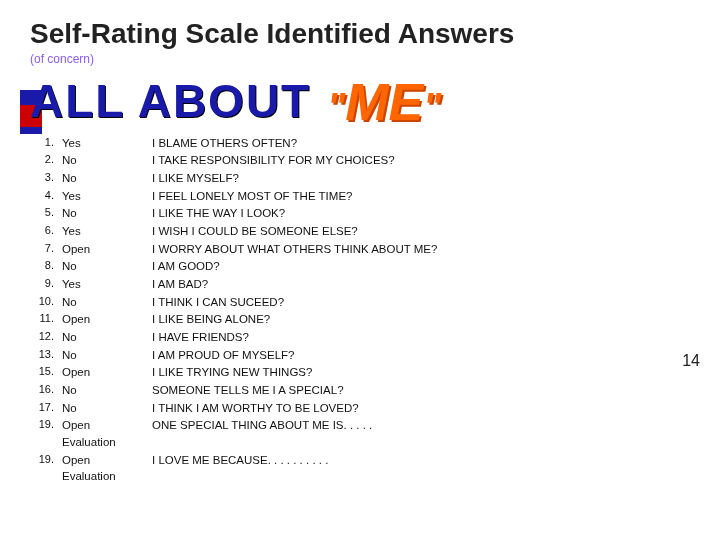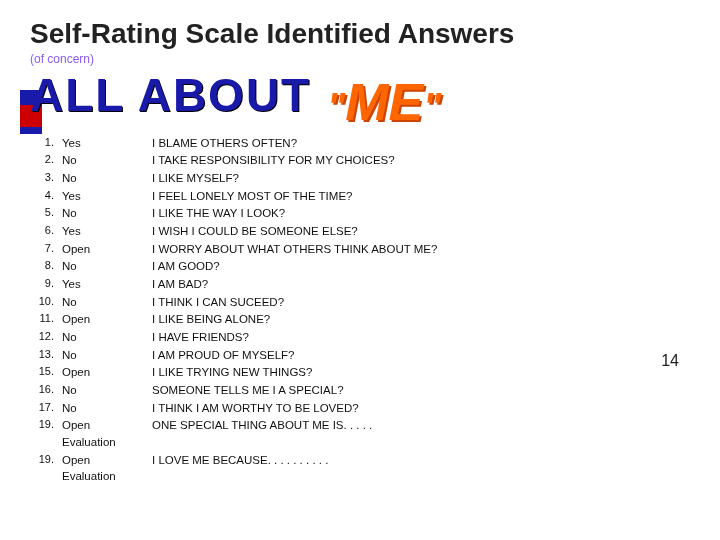--- a/index.html
+++ b/index.html
@@ -30,21 +30,21 @@
 
     .subtitle {
       font-size: 12px;
       color: #8b5cf6;
       margin-bottom: 6px;
       font-family: Arial, sans-serif;
     }
 
     .all-about-row {
       display: flex;
-      align-items: flex-start;
+      align-items: flex-end;
       margin-bottom: 10px;
       position: relative;
     }
 
     .all-about-text {
       font-size: 46px;
       font-weight: 900;
       color: #1a1aaa;
       letter-spacing: 2px;
       font-family: Arial Black, Arial, sans-serif;
@@ -118,21 +118,21 @@
       font-size: 11.5px;
     }
 
     .question-col {
       font-size: 11.5px;
     }
 
     .page-number {
       position: absolute;
       bottom: 10px;
-      right: 41px;
+      right: 20px;
       font-size: 16px;
       color: #222;
       font-family: Arial, sans-serif;
     }
   </style>
 </head>
 <body>
 
 <div class="page-container">
 

